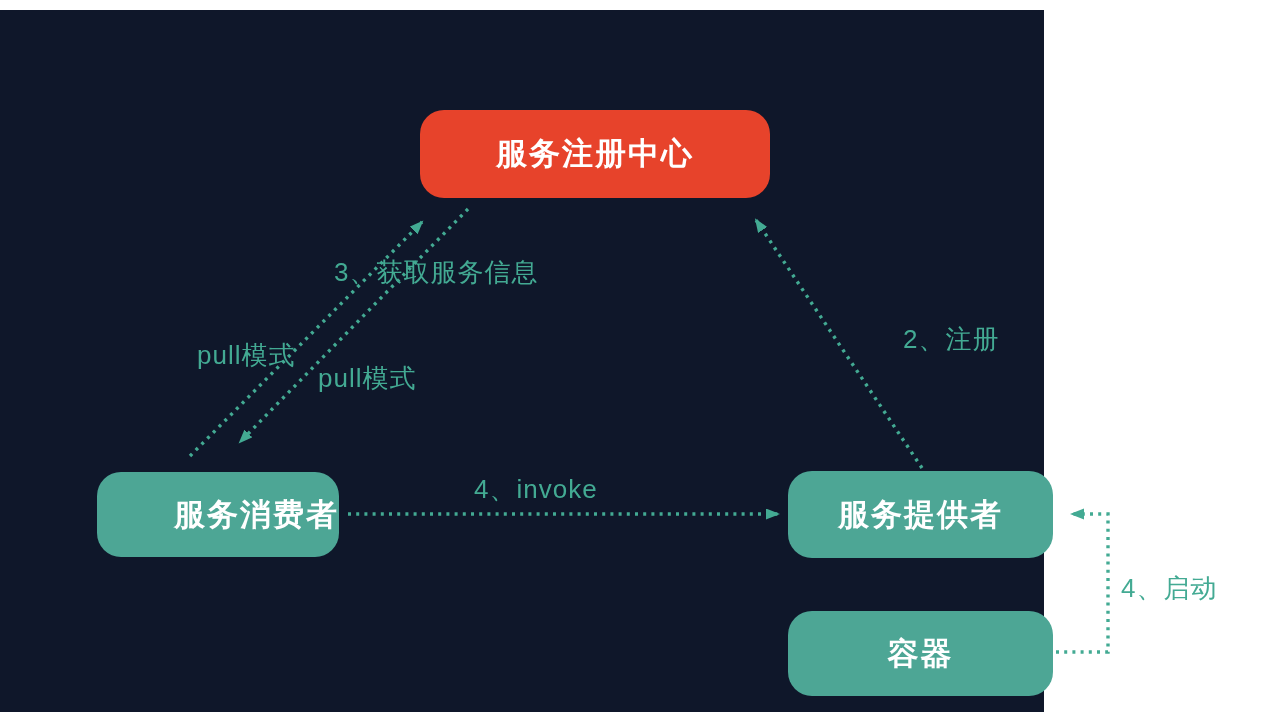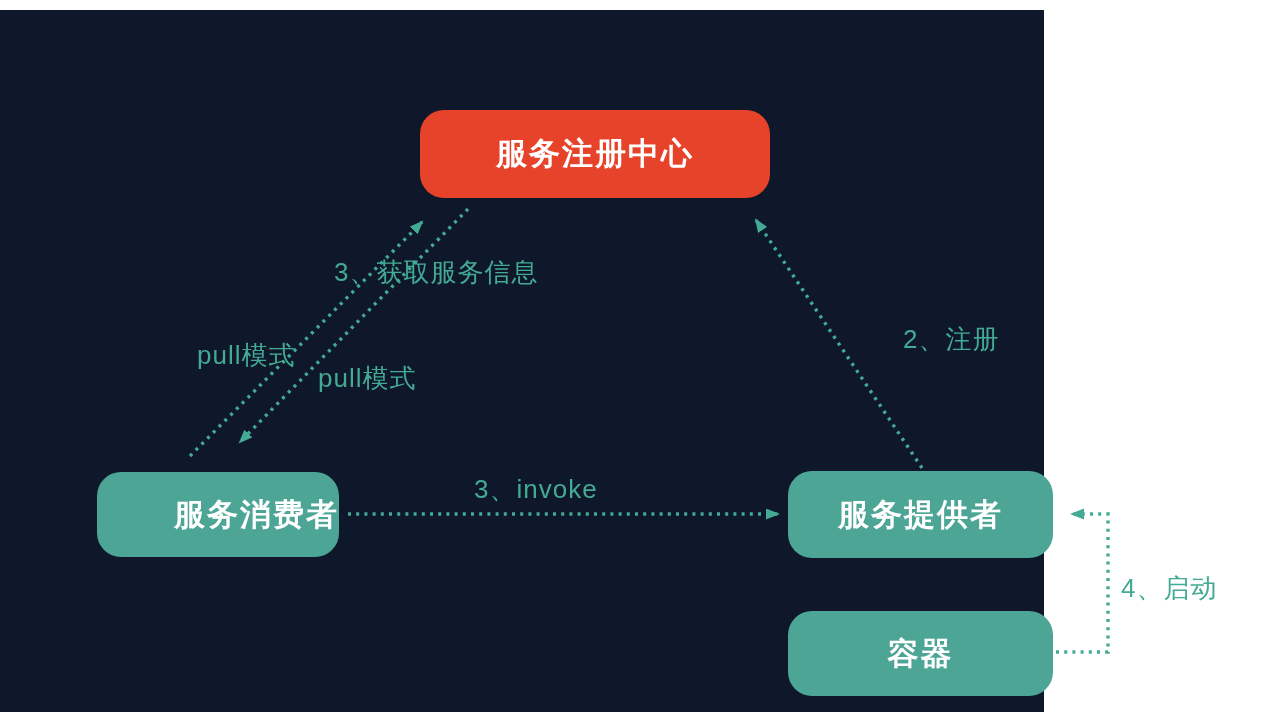--- a/index.html
+++ b/index.html
@@ -111,18 +111,18 @@
   </div>
 
   <div class="edge-label lbl-fetch">3、获取服务信息</div>
 
   <div class="edge-label lbl-pull">pull模式</div>
 
   <div class="edge-label lbl-push">pull模式</div>
 
   <div class="edge-label lbl-register">2、注册</div>
 
-  <div class="edge-label lbl-invoke">3、invoke</div>
+  <div class="edge-label lbl-invoke">4、invoke</div>
 
   <div class="edge-label lbl-start">4、启动</div>
 
 
 </div>
 
 </body></html>

